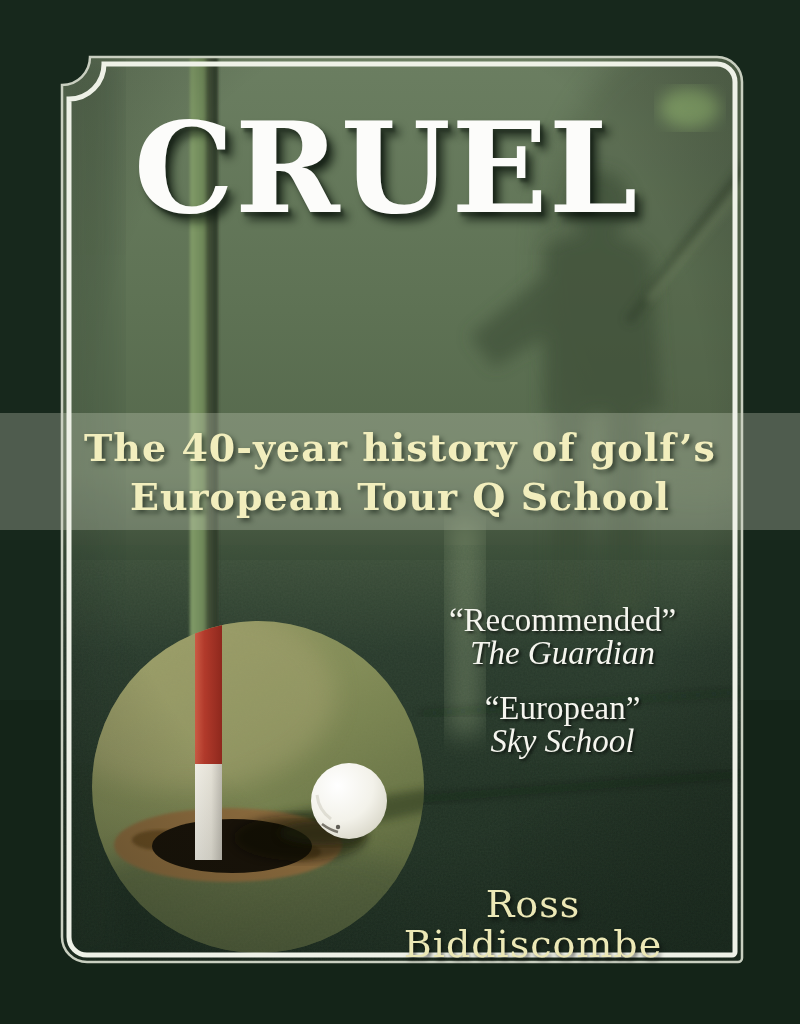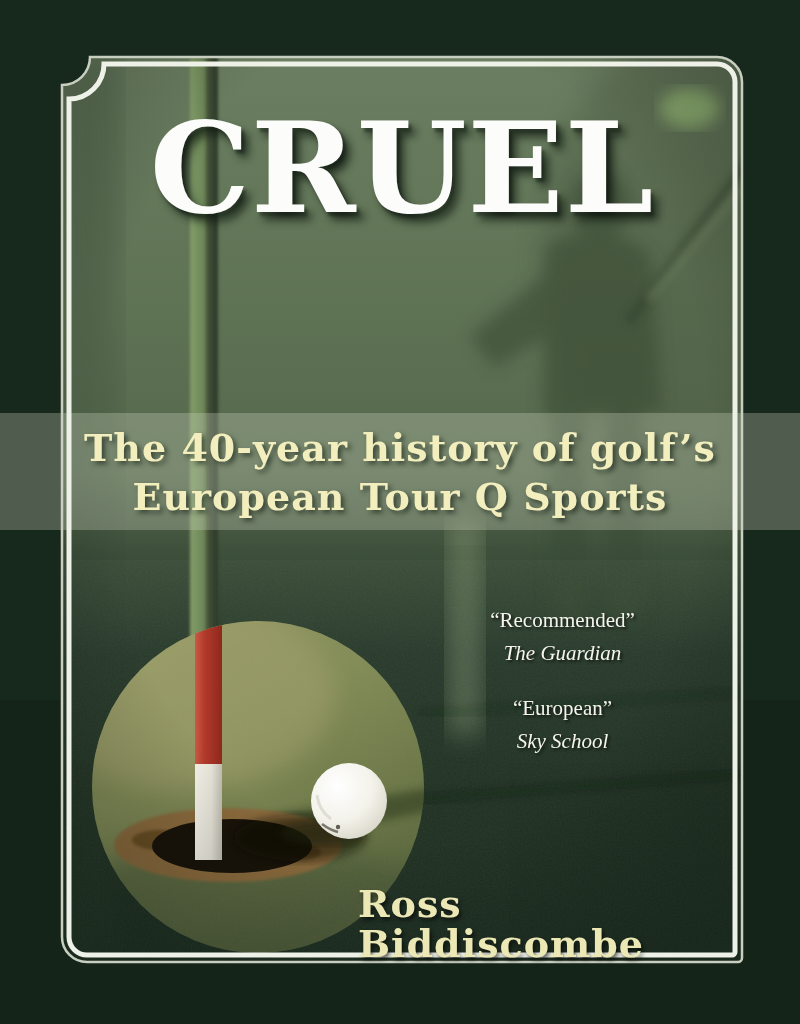--- a/index.html
+++ b/index.html
@@ -1,32 +1,32 @@
 <!DOCTYPE html>
 <html><head>
 <meta charset="utf-8">
 <style>
   html,body{margin:0;padding:0;background:#0e1a12;}
   .cover{position:relative;width:800px;height:1024px;overflow:hidden;
          background:#152418;font-family:"DejaVu Serif",serif;}
   .cover svg.scene{position:absolute;left:0;top:0;z-index:0;display:block;}
   .layer{position:absolute;z-index:2;}
-  .title{left:62px;width:680px;top:101px;text-align:center;
+  .title{left:46px;width:680px;top:101px;text-align:center;
          font-size:126px;font-weight:bold;color:#fcfcfa;line-height:135px;letter-spacing:1px;
          text-shadow:7px 8px 9px rgba(12,22,14,.72), 3px 4px 3px rgba(12,22,14,.45);}
   .subtitle{left:0;width:800px;top:413px;height:117px;display:flex;flex-direction:column;
          justify-content:center;text-align:center;font-size:38px;font-weight:bold;
          color:#f2eebd;line-height:49px;letter-spacing:1px;
          text-shadow:3px 3px 5px rgba(15,25,15,.6);}
   .quotes{left:330px;width:465px;top:604px;text-align:center;
-         font-family:"Liberation Serif",serif;color:#f5f5ee;font-size:21px;line-height:33px;
+         font-family:"Liberation Serif",serif;color:#f5f5ee;font-size:33px;line-height:33px;
          text-shadow:2px 2px 3px rgba(0,0,0,.65);}
   .quote-pair{margin-bottom:22px;}
   .quote-source{font-style:italic;}
-  .author{left:358px;width:350px;top:884px;text-align:left;font-size:38px;font-weight:bold;
+  .author{left:358px;width:350px;top:884px;text-align:center;font-size:38px;font-weight:normal;
          color:#ece8b6;line-height:40px;letter-spacing:1px;
          text-shadow:2px 3px 4px rgba(0,0,0,.6);}
 </style>
 </head>
 <body>
 
 <div class="cover">
 
   <svg class="scene" width="800" height="1024" viewBox="0 0 800 1024" aria-hidden="true">
     <defs>
@@ -172,21 +172,21 @@
                L735 952 A3 3 0 0 1 732 955 L87 955 A18 18 0 0 1 69 937 Z" stroke="#eef1e7" stroke-width="5"></path>
     </g>
   </svg>
 
   <div class="layer title">
     <div>CRUEL</div>
   </div>
 
   <div class="layer subtitle">
     <div>The 40-year history of golf’s</div>
-    <div>European Tour Q Sports</div>
+    <div>European Tour Q School</div>
   </div>
 
   <div class="layer quotes">
     <div class="quote-pair">
       <div class="quote-text">“Recommended”</div>
       <div class="quote-source">The Guardian</div>
     </div>
     <div class="quote-pair">
       <div class="quote-text">“European”</div>
       <div class="quote-source">Sky School</div>

